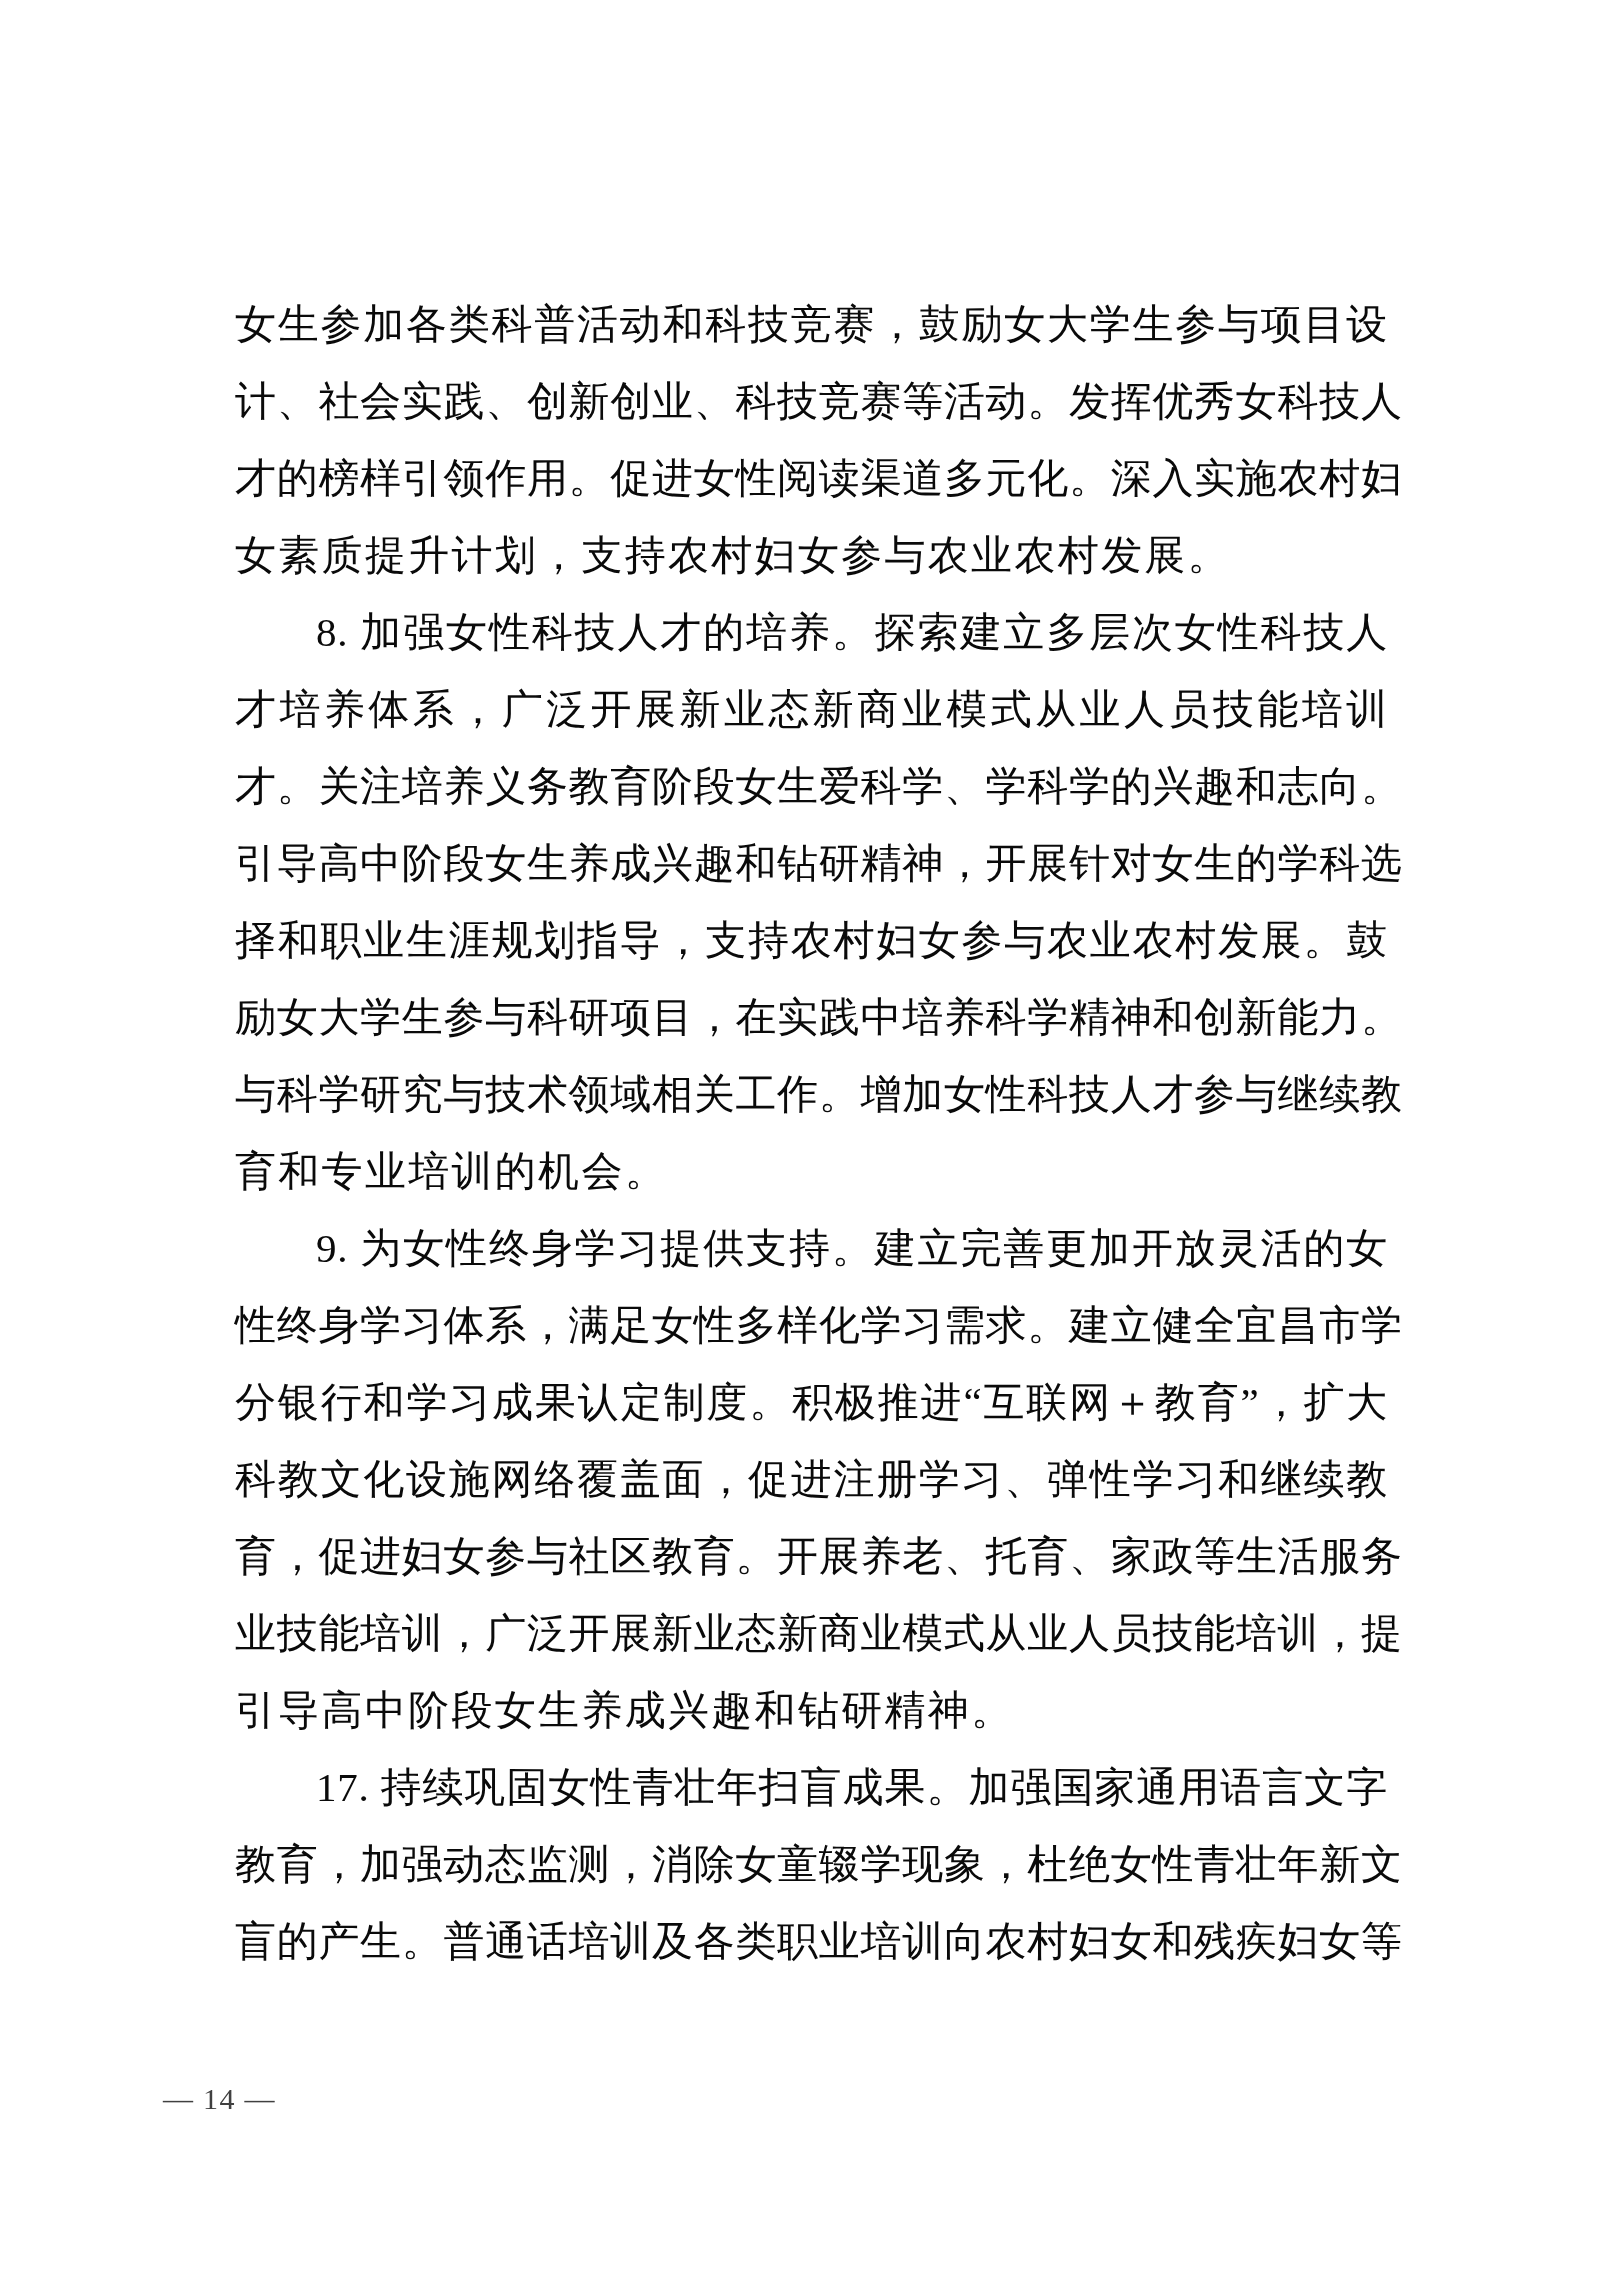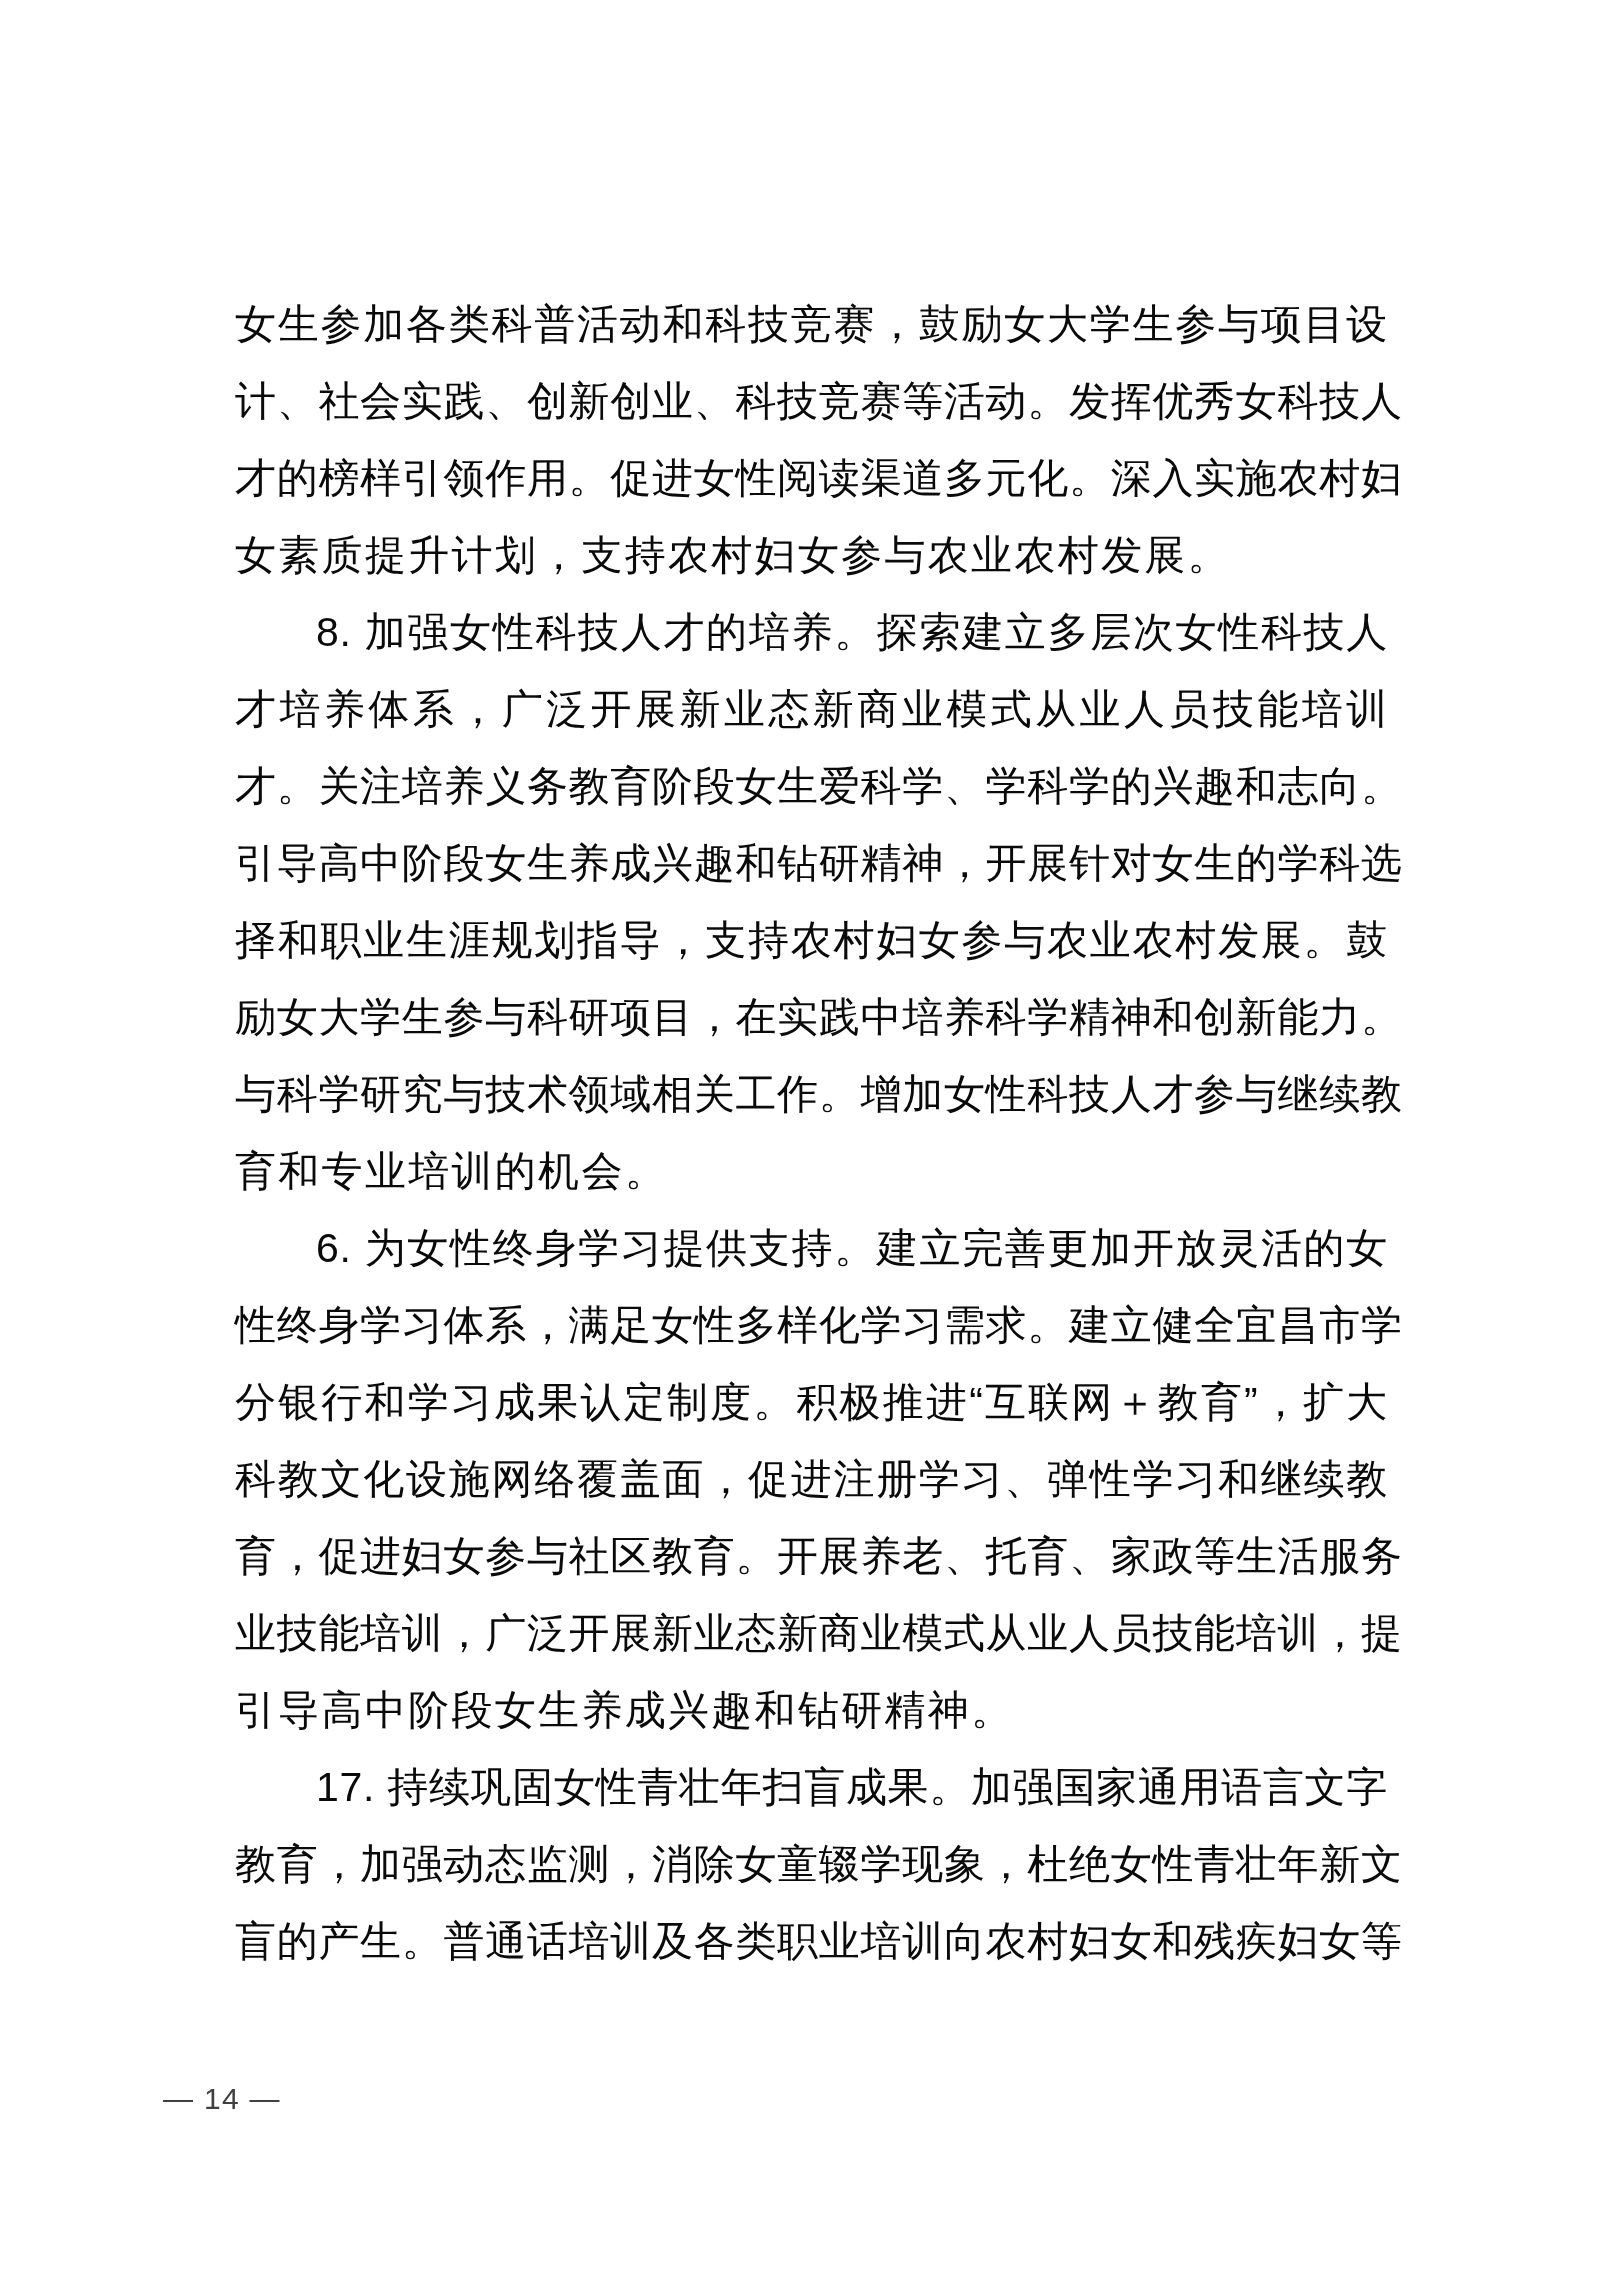--- a/index.html
+++ b/index.html
@@ -5,21 +5,21 @@
   html, body {
     margin: 0;
     padding: 0;
     background: #ffffff;
   }
   .page {
     position: relative;
     width: 1623px;
     height: 2295px;
     background: #ffffff;
-    font-family: Liberation Sans, sans-serif;
+    font-family: Liberation Serif, serif;
     color: #0a0a0a;
     overflow: hidden;
   }
   .text-block {
     position: absolute;
     left: 235px;
     top: 286px;
     width: 1153px;
   }
   .para {
@@ -72,21 +72,21 @@
       <div class="line">才培养体系，广泛开展新业态新商业模式从业人员技能培训</div>
       <div class="line">才。关注培养义务教育阶段女生爱科学、学科学的兴趣和志向。</div>
       <div class="line">引导高中阶段女生养成兴趣和钻研精神，开展针对女生的学科选</div>
       <div class="line">择和职业生涯规划指导，支持农村妇女参与农业农村发展。鼓</div>
       <div class="line">励女大学生参与科研项目，在实践中培养科学精神和创新能力。</div>
       <div class="line">与科学研究与技术领域相关工作。增加女性科技人才参与继续教</div>
       <div class="line last">育和专业培训的机会。</div>
     </div>
 
     <div class="para">
-      <div class="line indent">6. 为女性终身学习提供支持。建立完善更加开放灵活的女</div>
+      <div class="line indent">9. 为女性终身学习提供支持。建立完善更加开放灵活的女</div>
       <div class="line">性终身学习体系，满足女性多样化学习需求。建立健全宜昌市学</div>
       <div class="line">分银行和学习成果认定制度。积极推进“互联网＋教育”，扩大</div>
       <div class="line">科教文化设施网络覆盖面，促进注册学习、弹性学习和继续教</div>
       <div class="line">育，促进妇女参与社区教育。开展养老、托育、家政等生活服务</div>
       <div class="line">业技能培训，广泛开展新业态新商业模式从业人员技能培训，提</div>
       <div class="line last">引导高中阶段女生养成兴趣和钻研精神。</div>
     </div>
 
     <div class="para">
       <div class="line indent">17. 持续巩固女性青壮年扫盲成果。加强国家通用语言文字</div>

